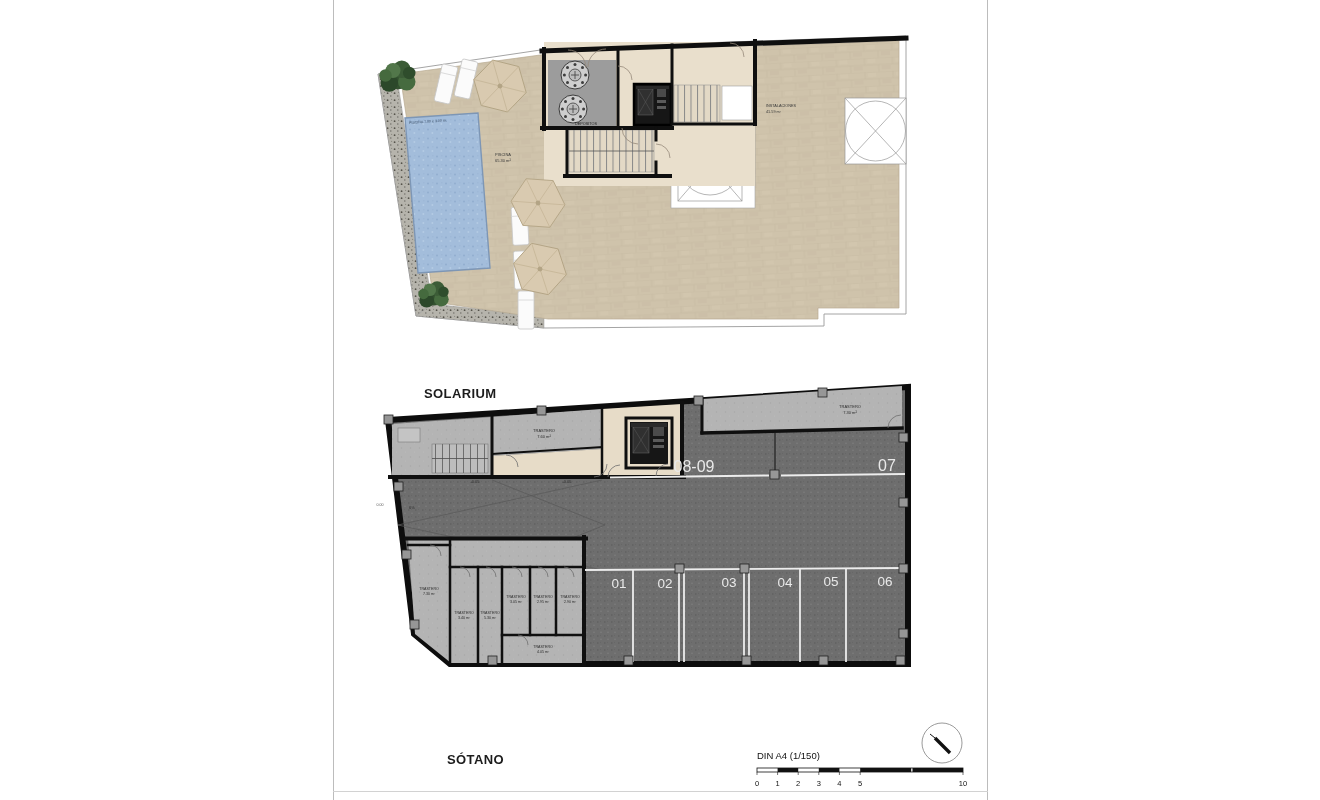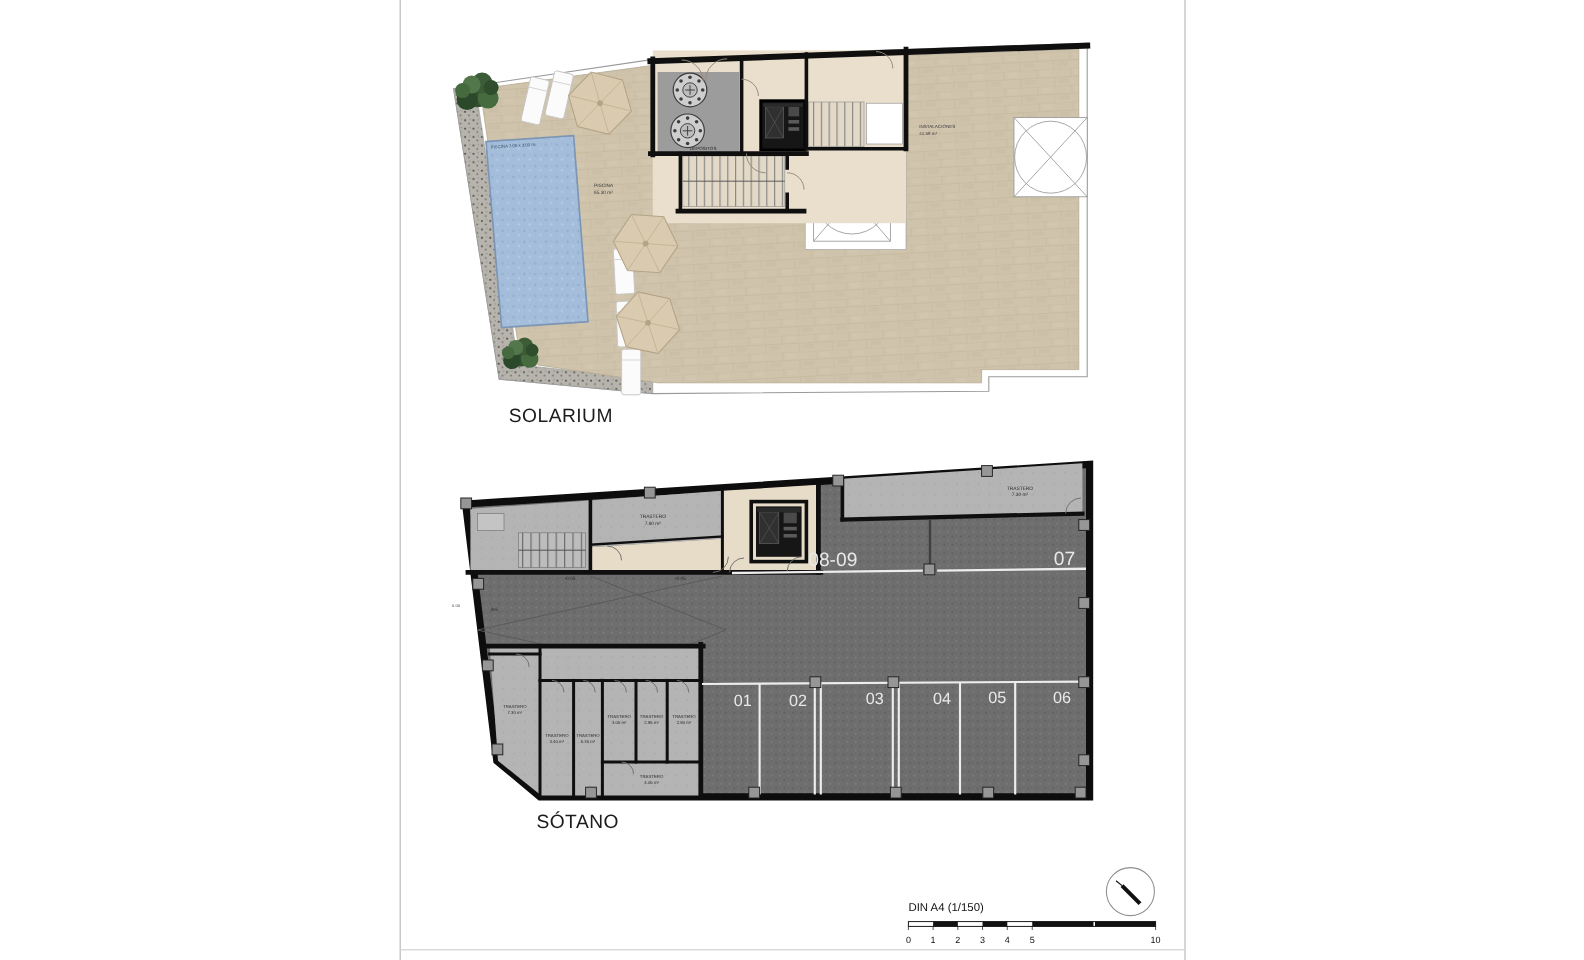--- a/index.html
+++ b/index.html
@@ -1,20 +1,20 @@
 <!DOCTYPE html>
 <html><head>
 <meta charset="utf-8">
 <style>
   html,body{margin:0;padding:0;background:#ffffff;}
   .page{position:relative;width:1320px;height:800px;background:#fff;overflow:hidden;
         font-family:"Liberation Sans",sans-serif;}
   .sheet-line-v{position:absolute;top:0;width:1px;height:800px;background:#bcbcbc;}
   .sheet-line-h{position:absolute;left:333px;width:655px;height:1px;background:#d2d2d2;}
-  .plan-title{position:absolute;font-size:16px;font-weight:400;letter-spacing:.4px;color:#1c1c1c;}
+  .plan-title{position:absolute;font-size:13px;font-weight:700;letter-spacing:.4px;color:#1c1c1c;margin-top:47px;}
   svg{position:absolute;}
   svg text{font-family:"Liberation Sans",sans-serif;}
 </style>
 </head>
 <body>
 
 <div class="page">
 
   <div class="sheet-line-v" style="left:333px"></div>
   <div class="sheet-line-v" style="left:987px"></div>
@@ -346,21 +346,21 @@
       <rect x="116" y="274" width="9" height="9"></rect>
         <rect x="22" y="100" width="9" height="9"></rect>
       <rect x="30" y="168" width="9" height="9"></rect>
         <rect x="38" y="238" width="9" height="9"></rect>
       <rect x="398" y="88" width="9" height="9"></rect>
         <rect x="303" y="182" width="9" height="9"></rect>
       <rect x="368" y="182" width="9" height="9"></rect>
     </g>
   </svg>
 
-  <div class="plan-title" style="left:447px;top:677px">SÓTANO</div>
+  <div class="plan-title" style="left:447px;top:705px">SÓTANO</div>
 
   <svg style="left:745px;top:715px" width="245" height="78" viewBox="0 0 245 78">
     <text x="12" y="44" font-size="9.5" fill="#111">DIN A4 (1/150)</text>
     <g>
       <rect x="12" y="53" width="206" height="4" fill="#ffffff" stroke="#111" stroke-width="0.8"></rect>
       <rect x="32.6" y="53" width="20.6" height="4" fill="#111"></rect>
       <rect x="73.8" y="53" width="20.6" height="4" fill="#111"></rect>
       <rect x="115.2" y="53" width="51" height="4" fill="#111"></rect>
       <rect x="167.5" y="53" width="50.5" height="4" fill="#111"></rect>
       <g stroke="#111" stroke-width="0.6">

